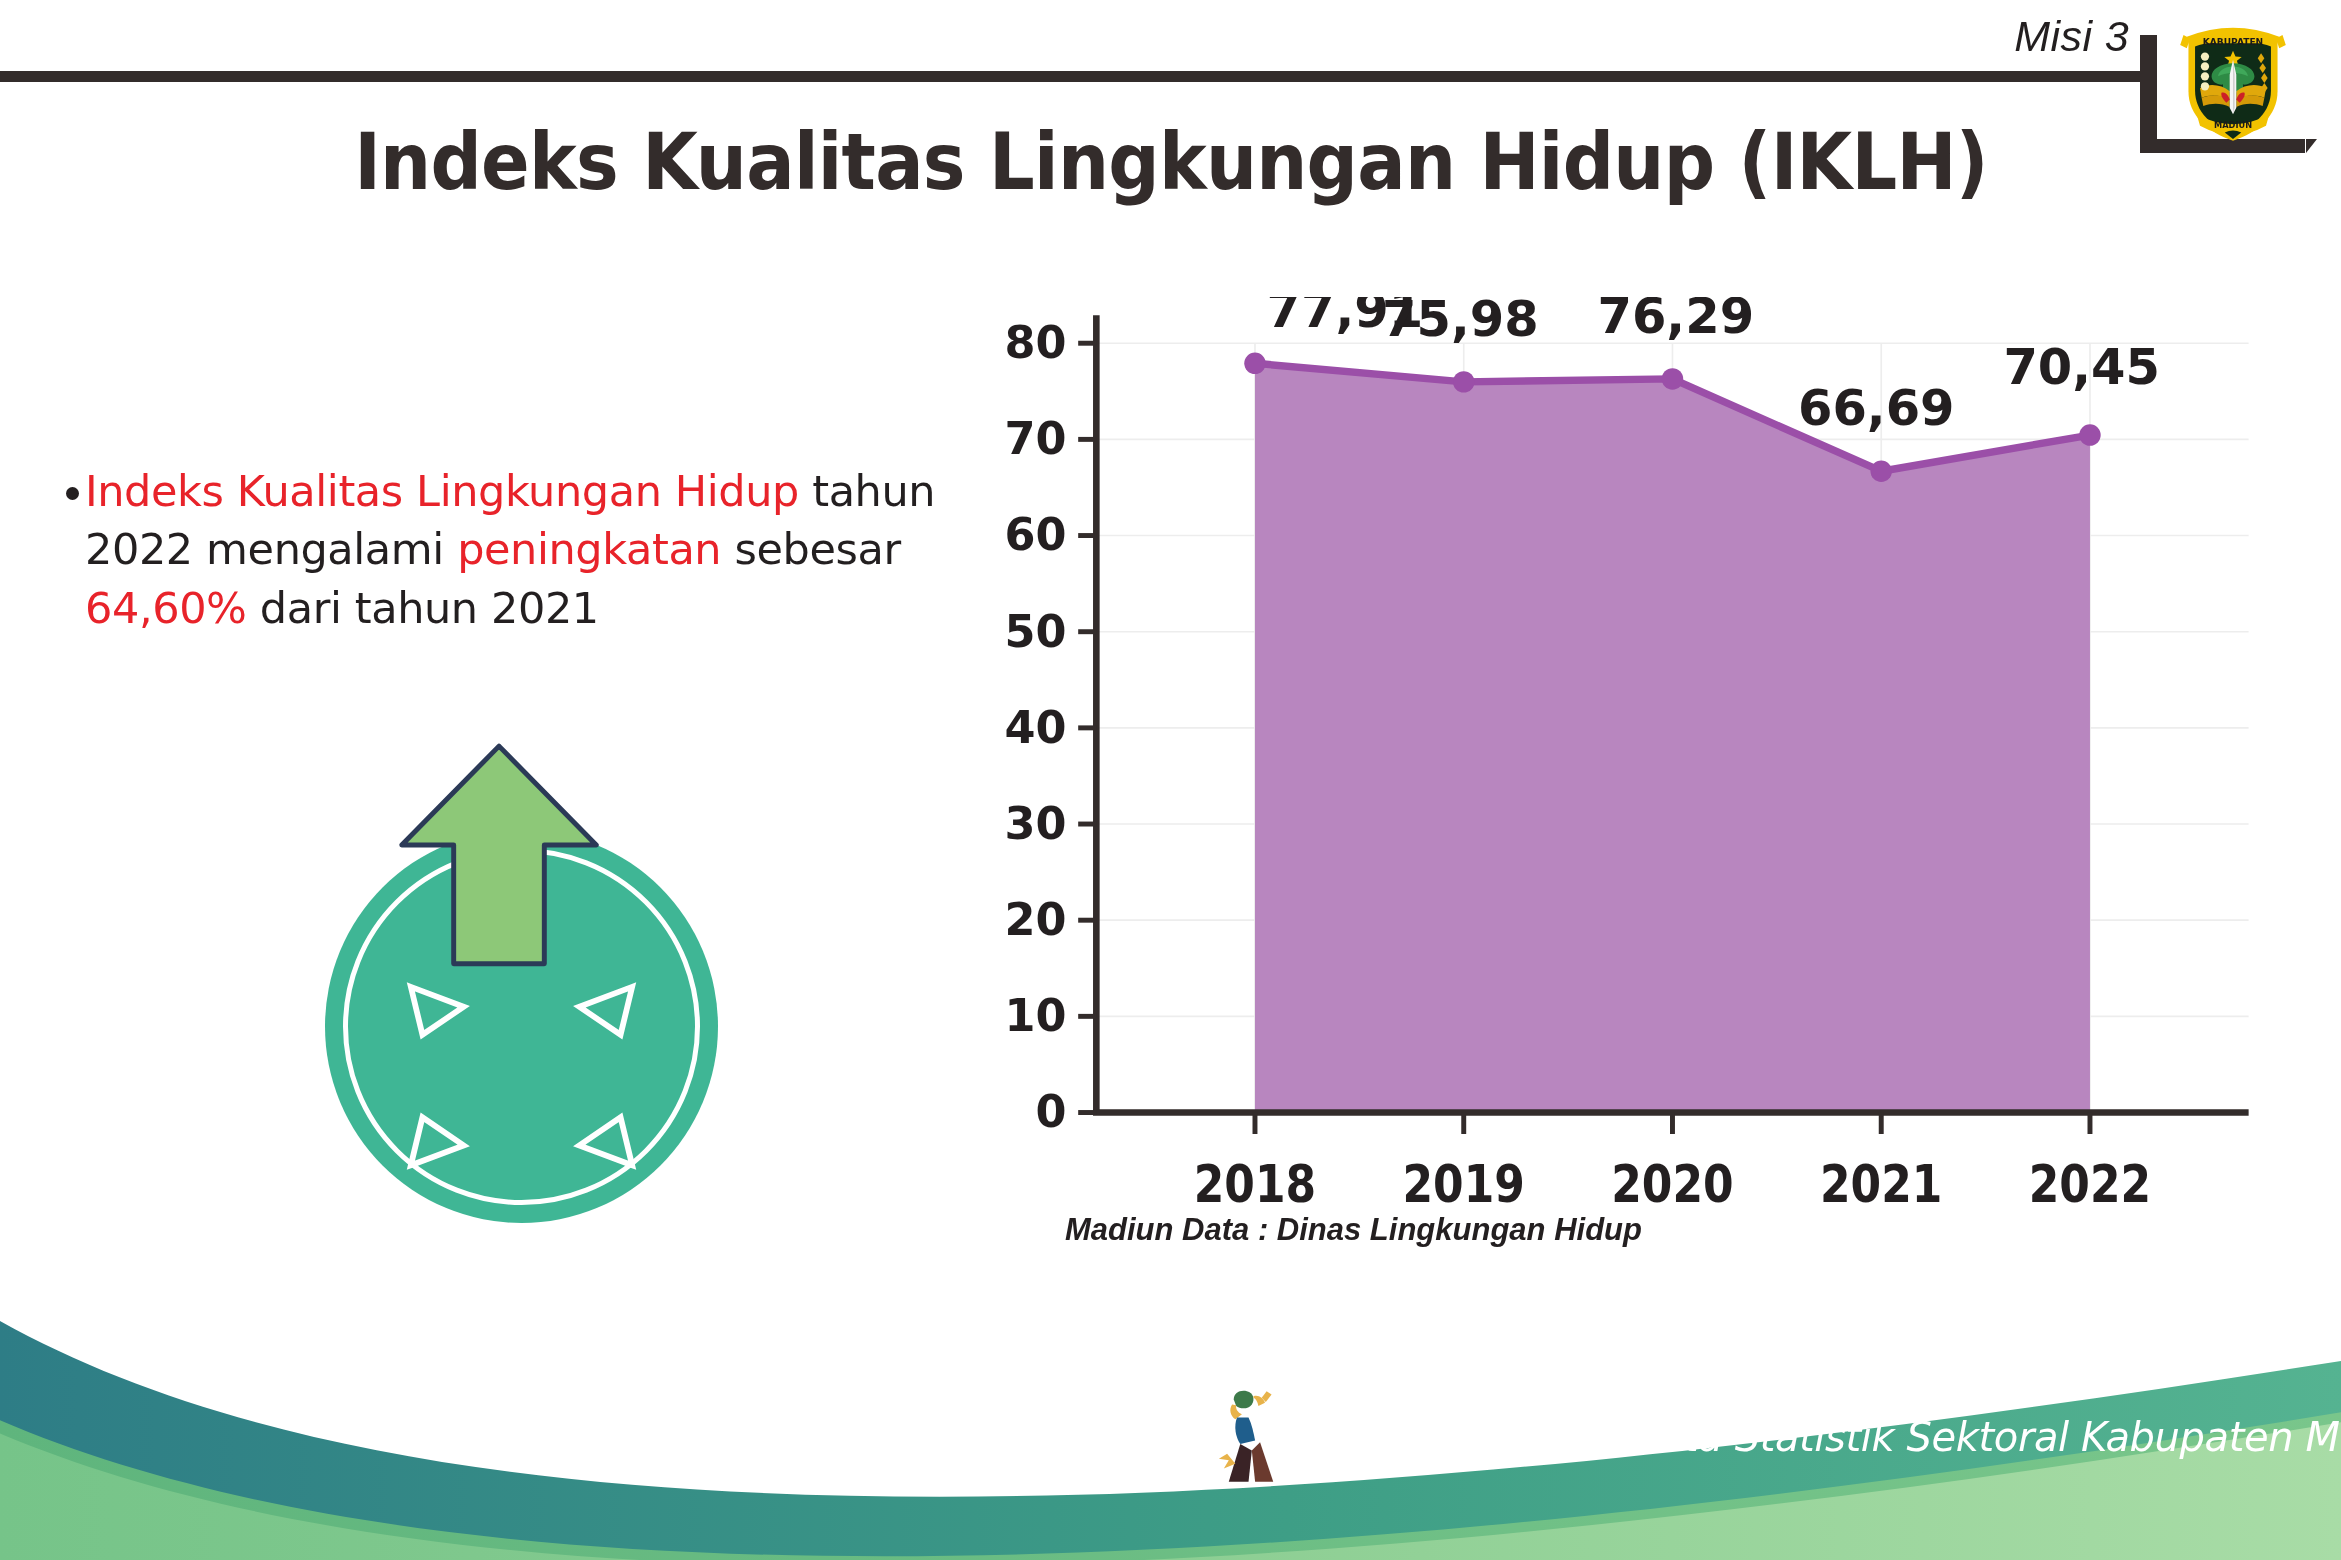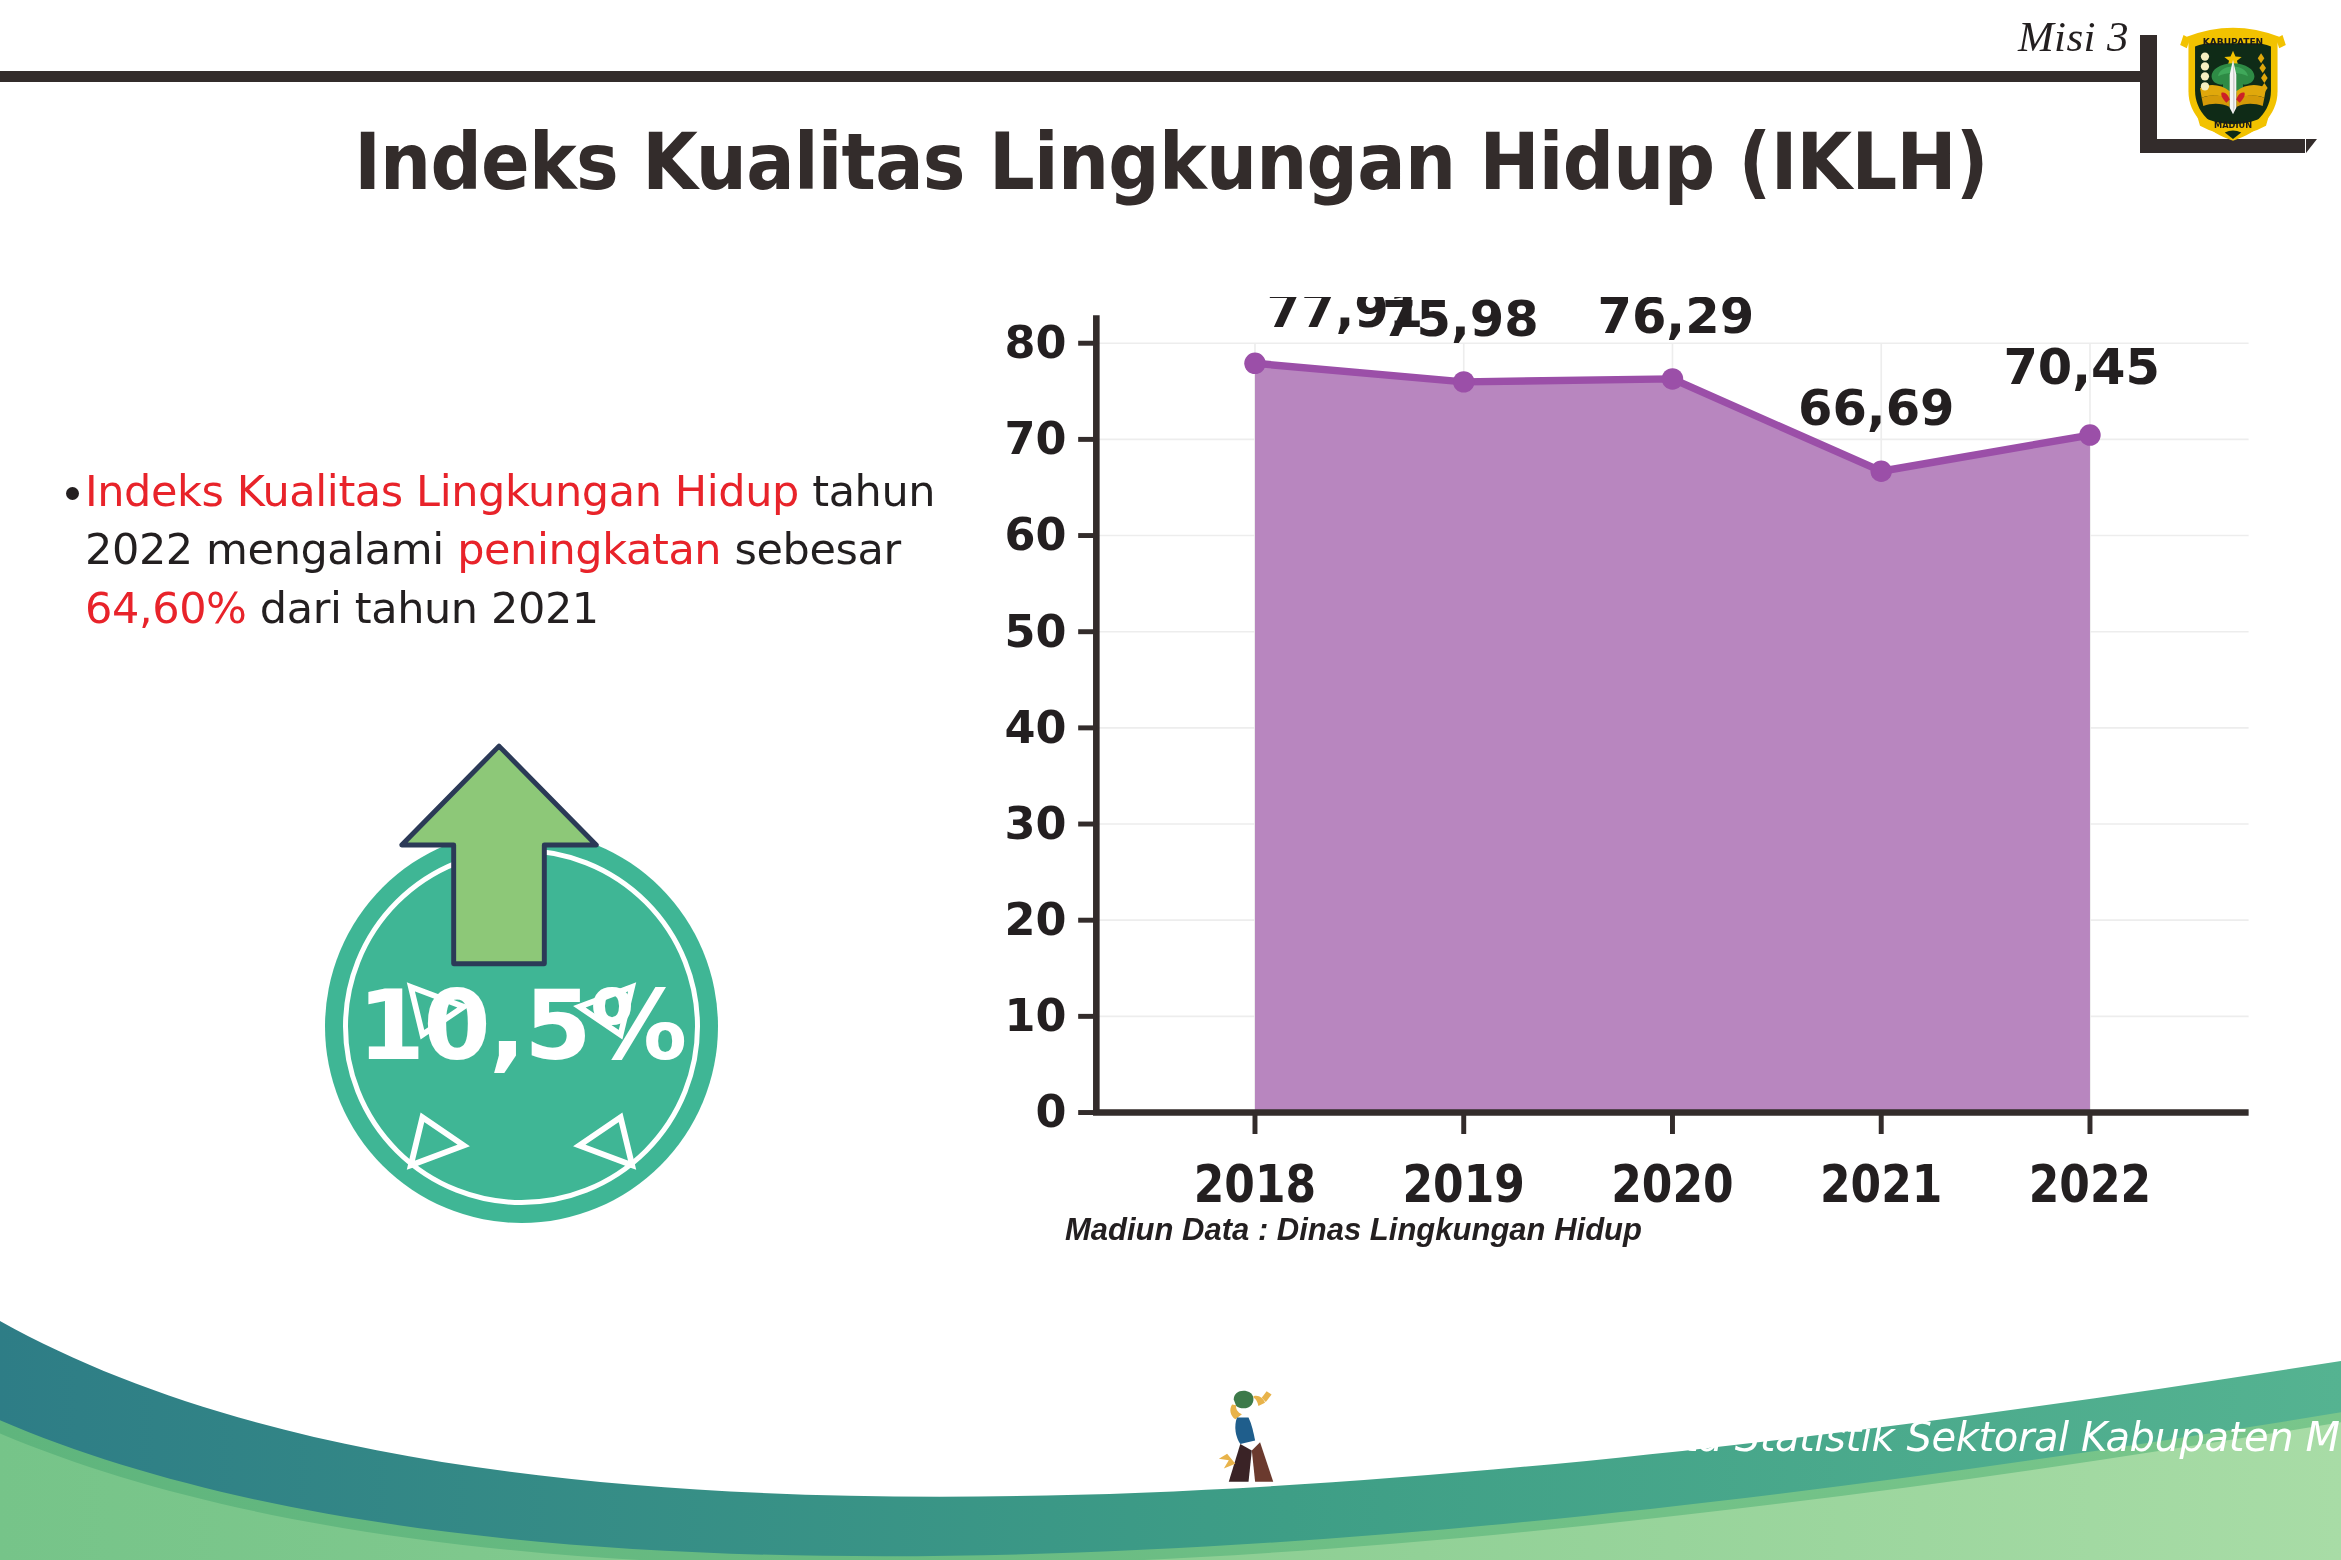--- a/index.html
+++ b/index.html
@@ -25,21 +25,21 @@
     left: 0;
     top: 71px;
     width: 2150px;
     height: 10.7px;
     background: #332c2b;
   }
   .misi-label {
     position: absolute;
     right: 213px;
     top: 11.6px;
-    font-family: Liberation Serif, serif;
+    font-family: Liberation Sans, sans-serif;
     font-style: italic;
     font-size: 43px;
     color: #231f20;
     letter-spacing: 0.4px;
     white-space: nowrap;
   }
   
   .crest-bracket-v {
     position: absolute;
     left: 2140px;
@@ -280,21 +280,20 @@
       <path d="M125 8 L243 128 L180 128 L180 272 L70 272 L70 128 L7 128 Z" fill="#8DC878" stroke="#2B3A57" stroke-width="6" stroke-linejoin="round"></path>
     </svg>
 
     <svg viewBox="0 0 476 476" style="position:absolute;inset:0;width:100%;height:100%;">
       <path d="M104 190 L168 214 L118 248 Z" fill="none" stroke="#ffffff" stroke-width="7"></path>
       <path d="M372 190 L308 214 L358 248 Z" fill="none" stroke="#ffffff" stroke-width="7"></path>
       <path d="M104 406 L168 382 L118 348 Z" fill="none" stroke="#ffffff" stroke-width="7"></path>
       <path d="M372 406 L308 382 L358 348 Z" fill="none" stroke="#ffffff" stroke-width="7"></path>
     </svg>
 
-    <div class="badge-value">10,5%</div>
   </div>
 
   <div class="chart">
     <svg class="chart-svg" id="chartSvg" viewBox="0 0 1560 1180" width="1288" height="974">
       <g id="grid-layer">
           <line x1="148" y1="988" x2="1544" y2="988" stroke="#ededed" stroke-width="2"></line>
           <line x1="148" y1="871.5" x2="1544" y2="871.5" stroke="#ededed" stroke-width="2"></line>
           <line x1="148" y1="755" x2="1544" y2="755" stroke="#ededed" stroke-width="2"></line>
           <line x1="148" y1="638.5" x2="1544" y2="638.5" stroke="#ededed" stroke-width="2"></line>
           <line x1="148" y1="522" x2="1544" y2="522" stroke="#ededed" stroke-width="2"></line>

